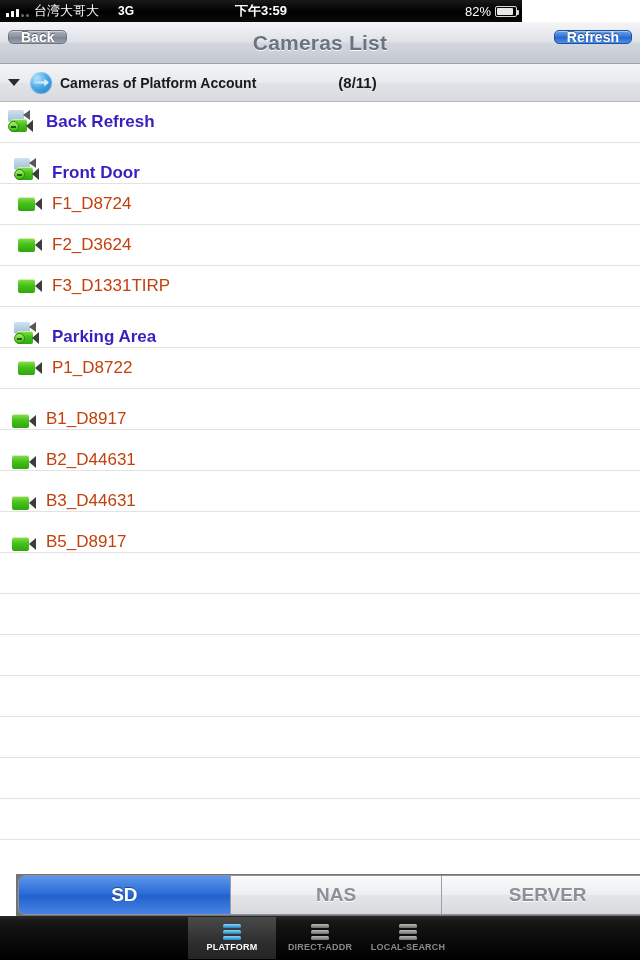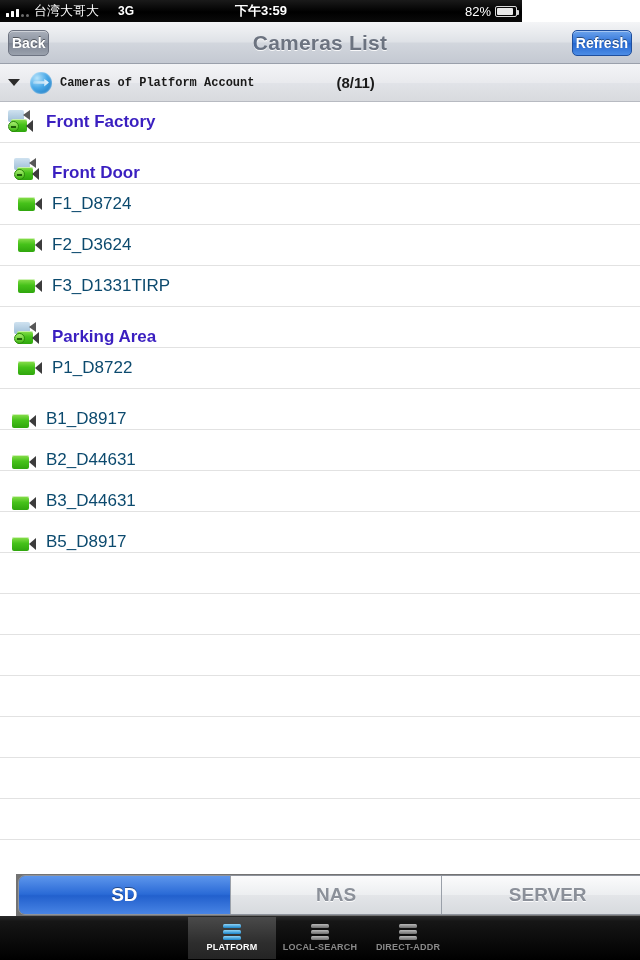--- a/index.html
+++ b/index.html
@@ -39,21 +39,21 @@
     background:linear-gradient(to bottom,#f4f5f7 0%,#dfe2e7 48%,#d2d6dd 52%,#c4c9d2 100%);
     border-bottom:1px solid #9aa0ab;
     display:flex; align-items:center; justify-content:center;
   }
   .nav-title{
     font-size:21px; font-weight:700; color:#6c7380;
     text-shadow:0 1px 0 rgba(255,255,255,.85);
     letter-spacing:.2px;
   }
   .nav-btn{
-    position:absolute; top:8px; height:26px; padding:0 3px;
+    position:absolute; top:8px; height:14px; padding:0 12px;
     display:flex; align-items:center; justify-content:center;
     font-size:14px; font-weight:700; color:#ffffff;
     border-radius:5px;
     text-shadow:0 -1px 0 rgba(0,0,0,.45);
     cursor:pointer;
   }
   .nav-back{
     left:8px;
     background:linear-gradient(to bottom,#a9afba 0%,#8b929f 50%,#7d8492 51%,#9aa1ad 100%);
     border:1px solid #6e7482;
@@ -82,36 +82,36 @@
     background:radial-gradient(circle at 32% 28%, #b8e4fb 0%, #49a9e8 45%, #1670b8 100%);
     box-shadow:inset 0 0 2px rgba(255,255,255,.8);
     flex:0 0 auto;
   }
   .globe::after{
     content:""; position:absolute; left:3px; top:7px; width:16px; height:8px;
     background:linear-gradient(to right, rgba(255,255,255,.25), rgba(255,255,255,.9));
     border-radius:50%/60%;
     clip-path:polygon(0 35%,70% 35%,70% 0,100% 50%,70% 100%,70% 65%,0 65%);
   }
-  .sec-title{ font-size:12px; font-weight:700; color:#1a1a1a;font-family:Liberation Mono, monospace; }
+  .sec-title{ font-size:14px; font-weight:700; color:#1a1a1a; }
   .sec-count{ font-size:15px; font-weight:700; color:#1a1a1a; margin-left:82px; }
 
   
   .list{
     position:absolute; top:102px; left:0; width:640px; height:765px;
     background:#ffffff; overflow:hidden;
   }
   .row{
     height:41px; display:flex; align-items:center;
     border-bottom:1px solid #e2e2e2;
     background:#ffffff;
     cursor:pointer;
   }
   .row.empty{ cursor:default; }
-  .row .label{ font-size:17px; color:#0c4a6e; }
+  .row .label{ font-size:17px; color:#c2410c; }
   .row.group .label{ font-size:17px; font-weight:700; color:#3a1fc0; }
 
   .ind0{ padding-left:6px; }
   .ind1{ padding-left:12px;align-items:flex-end; }
   .ind2{ padding-left:18px; }
 
   
   .cam{
     position:relative; width:24px; height:16px; flex:0 0 auto; margin-right:10px;
   }
@@ -238,21 +238,21 @@
 
   <div class="list" id="list">
       <div class="row ind0 group">
         <span class="gcam">
           <span class="backcam"></span>
           <span class="backlens"></span>
           <span class="frontcam"></span>
           <span class="frontlens"></span>
           <span class="badge"></span>
         </span>
-        <span class="label">Front Factory</span>
+        <span class="label">Back Refresh</span>
       </div>
       <div class="row ind1 group">
         <span class="gcam">
           <span class="backcam"></span>
           <span class="backlens"></span>
           <span class="frontcam"></span>
           <span class="frontlens"></span>
           <span class="badge"></span>
         </span>
         <span class="label">Front Door</span>
@@ -349,25 +349,25 @@
           <i></i>
         </span>
         <span class="tlabel">PLATFORM</span>
       </div>
       <div class="tab">
         <span class="stack">
           <i></i>
           <i></i>
           <i></i>
         </span>
-        <span class="tlabel">LOCAL-SEARCH</span>
+        <span class="tlabel">DIRECT-ADDR</span>
       </div>
       <div class="tab">
         <span class="stack">
           <i></i>
           <i></i>
           <i></i>
         </span>
-        <span class="tlabel">DIRECT-ADDR</span>
+        <span class="tlabel">LOCAL-SEARCH</span>
       </div>
     </div>
 
 </div>
 
 </body></html>

